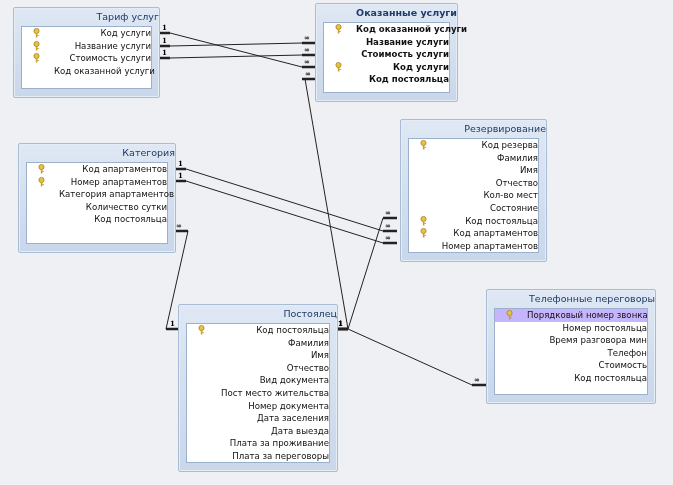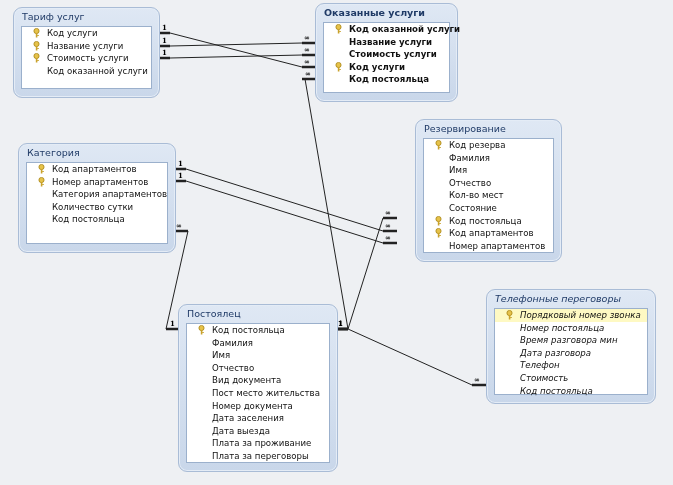--- a/index.html
+++ b/index.html
@@ -6,42 +6,43 @@
   body {
     width: 673px; height: 485px; position: relative; overflow: hidden;
     background: #eef0f3;
     font-family: "DejaVu Sans", sans-serif;
   }
   #lines { position: absolute; left: 0; top: 0; width: 673px; height: 485px; }
   .tbl {
     position: absolute;
     background: linear-gradient(#dfe8f4, #c9d7ea);
     border: 1px solid #a9bcd6;
-    border-radius: 9px;
+    border-radius: 2px;
     box-shadow: 0 0 0 1px #e4ecf6 inset;
+    text-align: right;
   }
   .tbl-title {
     height: 18px; line-height: 18px;
     padding-left: 8px;
     font-size: 9.5px; color: #1f3a66;
     white-space: nowrap;
   }
   .tbl-body {
     position: absolute; left: 7px; right: 7px; top: 18px; bottom: 8px;
     background: #ffffff;
     border: 1px solid #9bb0cc;
   }
   .fld {
     position: relative;
     height: 12.6px; line-height: 12.6px;
     font-size: 8.6px; color: #111;
-    padding-left: 25px;
+    padding-left: 32px;
     white-space: nowrap;
   }
-  .fld.sel { background: #fef9c3; }
+  .fld.sel { background: #c4b5fd; }
   .key {
     position: absolute; left: 10px; top: 1px;
     width: 9px; height: 10px;
   }
   .rel-label {
     font-family: "DejaVu Serif", serif; font-size: 7px; font-weight: bold; fill: #000;
   }
 </style>
 </head>
 <body>
@@ -147,21 +148,21 @@
             <circle cx="4.5" cy="3" r="2.6" fill="#e6c24a" stroke="#a88516" stroke-width="0.8"></circle>
             <rect x="3.8" y="5" width="1.6" height="4.5" fill="#c9a22c"></rect>
             <rect x="5.2" y="7" width="1.6" height="1" fill="#c9a22c"></rect>
           </svg></span><span>Номер апартаментов</span></div>
       <div class="fld"><span>Категория апартаментов</span></div>
       <div class="fld"><span>Количество сутки</span></div>
       <div class="fld"><span>Код постояльца</span></div>
     </div>
 </div>
 
-<div class="tbl" id="t-rezerv" style="left:415px; top:119px; width:145px; height:141px;">
+<div class="tbl" id="t-rezerv" style="left:400px; top:119px; width:145px; height:141px;">
   <div class="tbl-title">Резервирование</div>
   <div class="tbl-body">
       <div class="fld"><span class="key"><svg viewBox="0 0 9 10" width="9" height="10">
             <circle cx="4.5" cy="3" r="2.6" fill="#e6c24a" stroke="#a88516" stroke-width="0.8"></circle>
             <rect x="3.8" y="5" width="1.6" height="4.5" fill="#c9a22c"></rect>
             <rect x="5.2" y="7" width="1.6" height="1" fill="#c9a22c"></rect>
           </svg></span><span>Код резерва</span></div>
       <div class="fld"><span>Фамилия</span></div>
       <div class="fld"><span>Имя</span></div>
       <div class="fld"><span>Отчество</span></div>
@@ -195,28 +196,27 @@
       <div class="fld"><span>Вид документа</span></div>
       <div class="fld"><span>Пост место жительства</span></div>
       <div class="fld"><span>Номер документа</span></div>
       <div class="fld"><span>Дата заселения</span></div>
       <div class="fld"><span>Дата выезда</span></div>
       <div class="fld"><span>Плата за проживание</span></div>
       <div class="fld"><span>Плата за переговоры</span></div>
     </div>
 </div>
 
-<div class="tbl" id="t-tel" style="left:486px; top:289px; width:168px; height:113px;font-style:italic;">
+<div class="tbl" id="t-tel" style="left:486px; top:289px; width:168px; height:113px;">
   <div class="tbl-title">Телефонные переговоры</div>
   <div class="tbl-body">
       <div class="fld sel"><span class="key"><svg viewBox="0 0 9 10" width="9" height="10">
             <circle cx="4.5" cy="3" r="2.6" fill="#e6c24a" stroke="#a88516" stroke-width="0.8"></circle>
             <rect x="3.8" y="5" width="1.6" height="4.5" fill="#c9a22c"></rect>
             <rect x="5.2" y="7" width="1.6" height="1" fill="#c9a22c"></rect>
           </svg></span><span>Порядковый номер звонка</span></div>
       <div class="fld"><span>Номер постояльца</span></div>
       <div class="fld"><span>Время разговора мин</span></div>
-      <div class="fld"><span>Дата разговора</span></div>
       <div class="fld"><span>Телефон</span></div>
       <div class="fld"><span>Стоимость</span></div>
       <div class="fld"><span>Код постояльца</span></div>
     </div>
 </div>
 
 </body></html>

